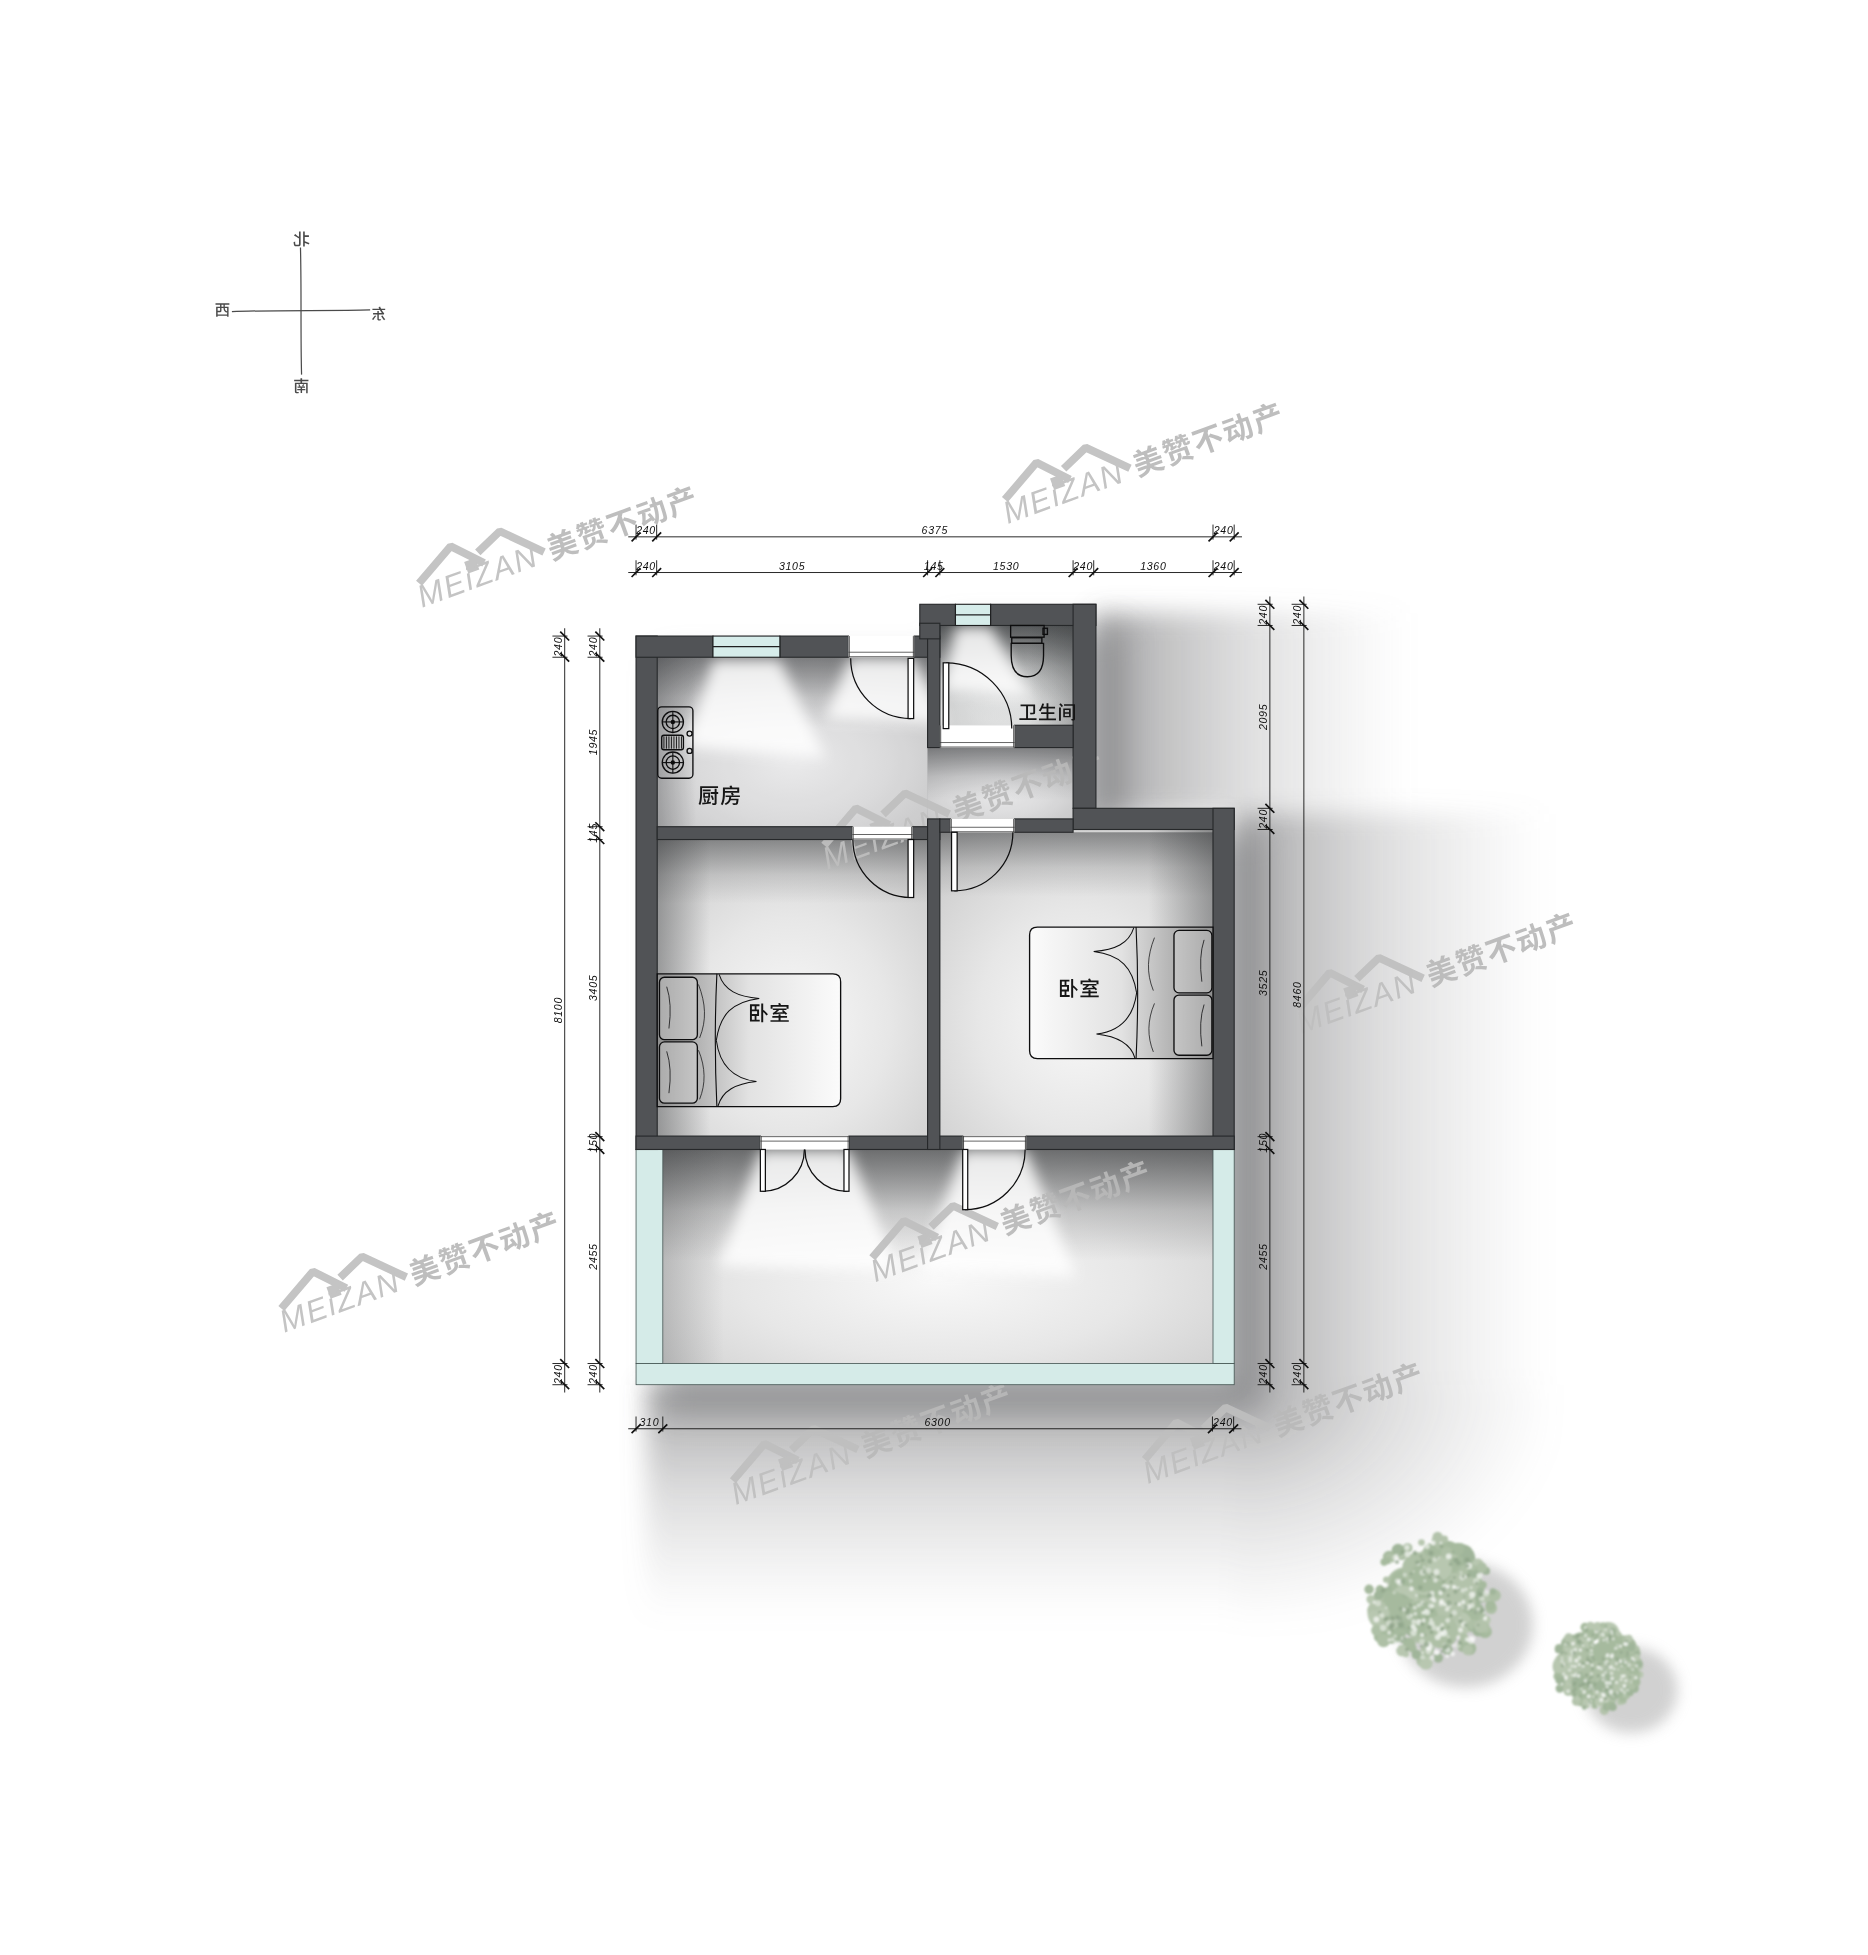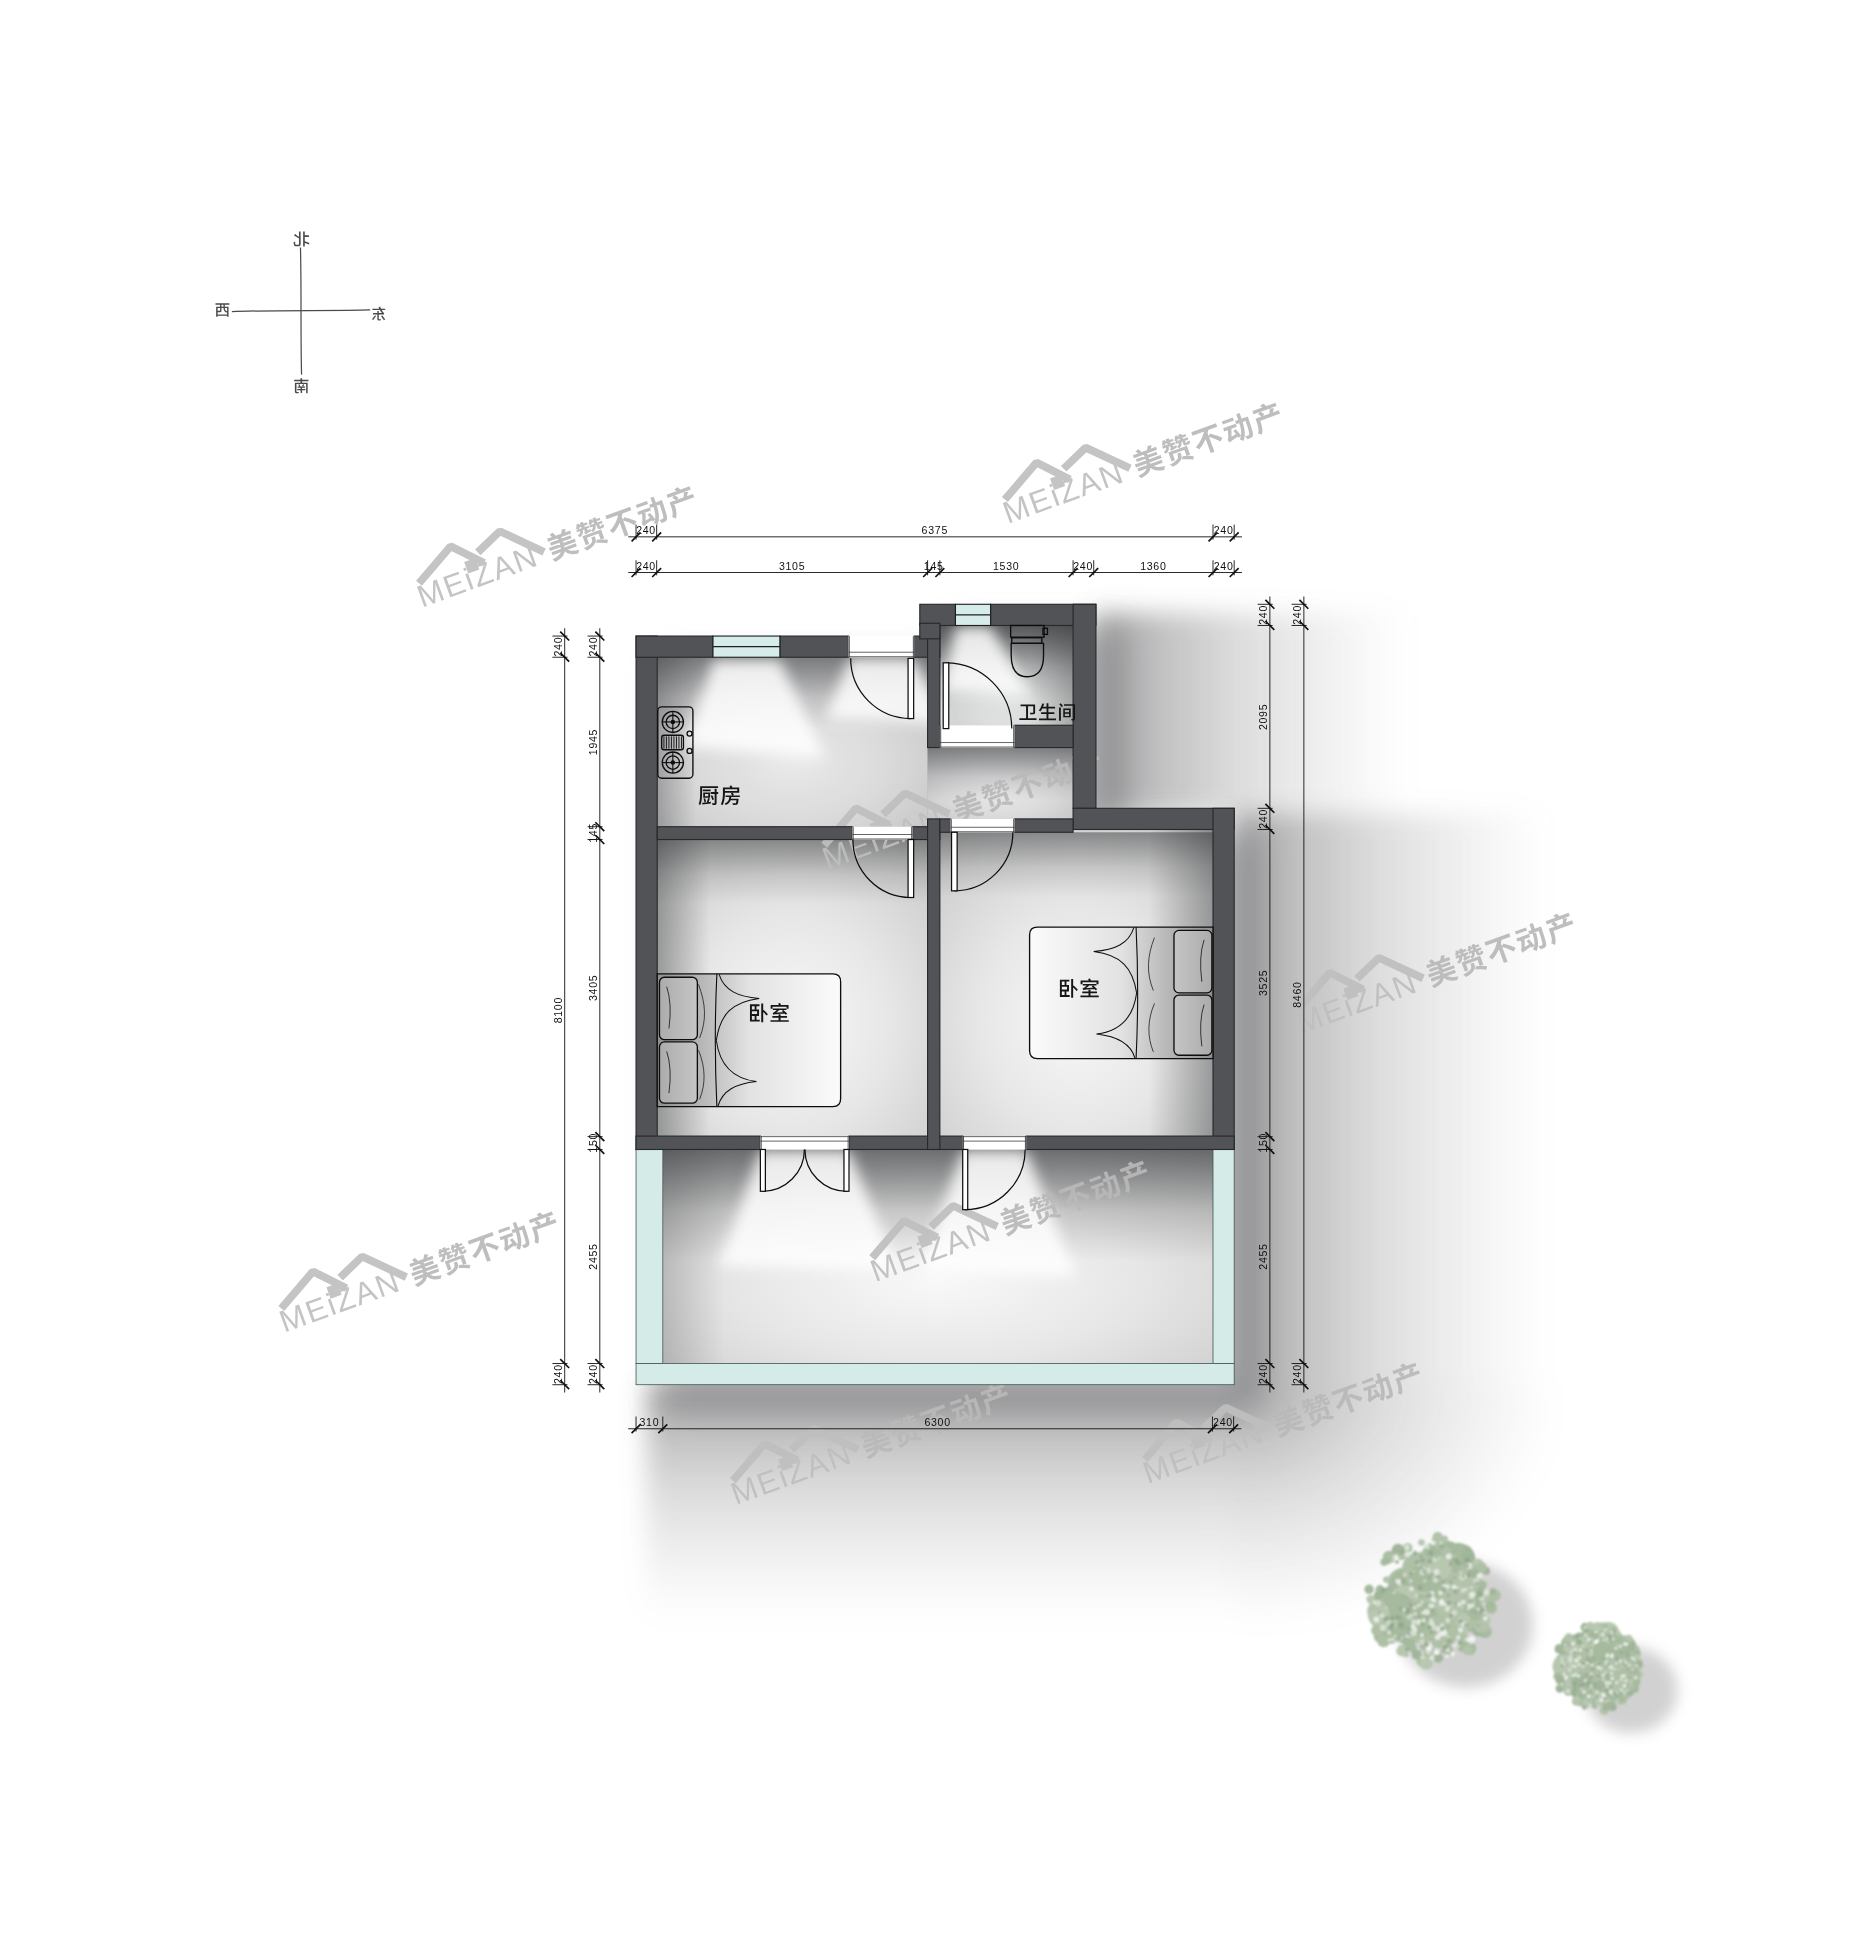--- a/index.html
+++ b/index.html
@@ -1,15 +1,15 @@
 <!DOCTYPE html>
 <html style="font-size:9px"><head><meta charset="utf-8">
 <style>
 html,body{margin:0;padding:0;background:#fff;}
-#c{width:1555px;height:1955px;}
+#c{width:1555px;height:1955px;font-style:italic;}
 svg{display:block}
 text{font-family:"Liberation Sans",sans-serif;}
 </style></head>
 <body>
 <div id="c">
 <svg width="1868" height="1955" viewBox="0 0 3351 3507" font-family="Liberation Sans, sans-serif">
 
 <defs>
 <radialGradient id="rFloor" cx="0.5" cy="0.62" r="0.85">
  <stop offset="0" stop-color="#f8f8f8"></stop>

